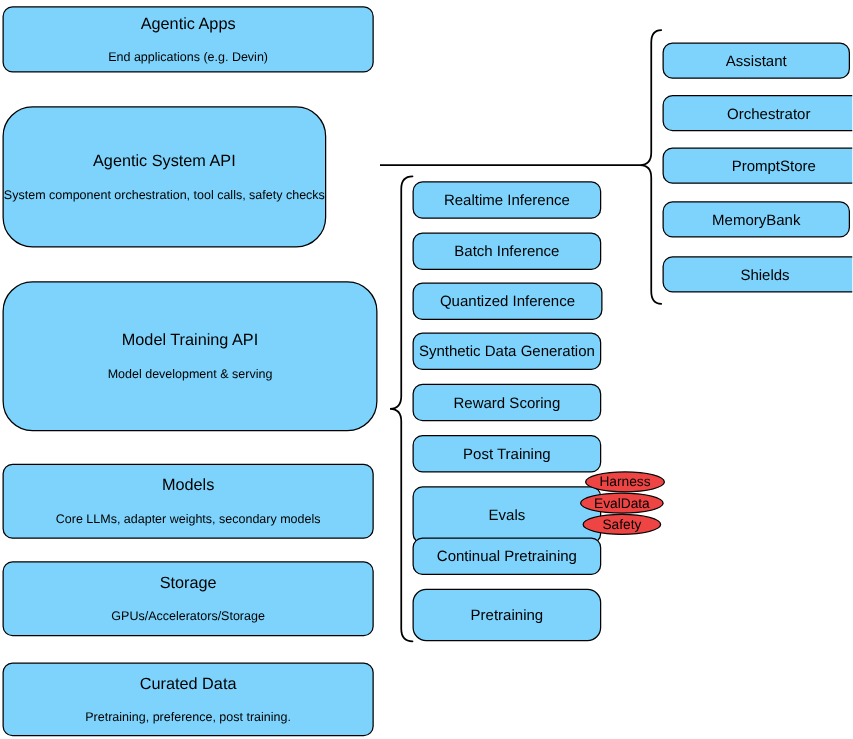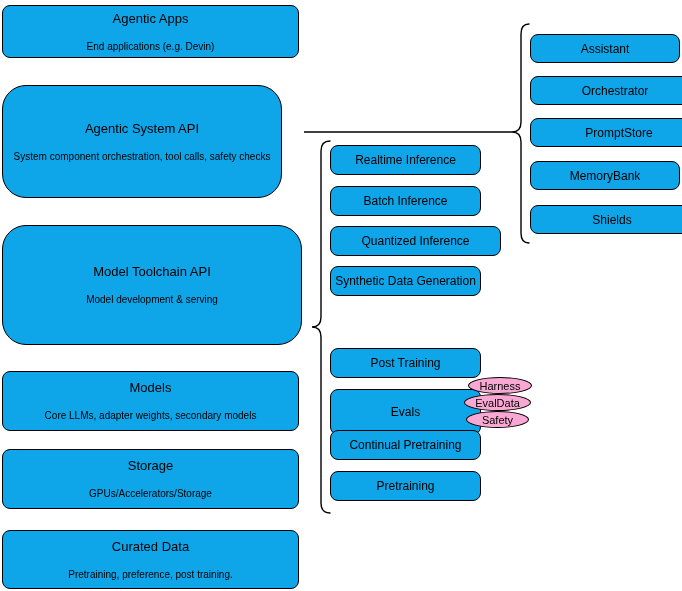--- a/index.html
+++ b/index.html
@@ -20,21 +20,21 @@
     position: absolute;
     top: 0;
     left: 0;
     pointer-events: none;
   }
   .node {
     position: absolute;
     box-sizing: border-box;
     border: 1.5px solid #000000;
     border-radius: 8px;
-    background: #0ea5e9;
+    background: #7dd3fc;
     display: flex;
     flex-direction: column;
     align-items: center;
     justify-content: center;
     text-align: center;
   }
   .node--xl {
     border-radius: 24px;
   }
   .node-title {
@@ -49,21 +49,21 @@
   .node-label {
     font-size: 12px;
     line-height: 14px;
     padding: 0 2px;
   }
   .tag {
     position: absolute;
     box-sizing: border-box;
     border: 1.5px solid #000000;
     border-radius: 50%;
-    background: #f9a8d4;
+    background: #ef4444;
     display: flex;
     align-items: center;
     justify-content: center;
     text-align: center;
   }
   .tag-label {
     font-size: 11px;
     line-height: 12px;
   }
 </style>
@@ -79,27 +79,27 @@
     <path d="M529,24 Q521,24 521,34 L521,122 Q521,132 512,132 Q521,132 521,142 L521,233 Q521,243 529,243" stroke="#000000" stroke-width="1.4" fill="none" stroke-linecap="round"></path>
 
     <path d="M330,141 Q321,141 321,151 L321,317 Q321,327 312,327 Q321,327 321,337 L321,503 Q321,513 330,513" stroke="#000000" stroke-width="1.4" fill="none" stroke-linecap="round"></path>
   </svg>
 
   <div class="node" style="left:2px; top:5px; width:297px; height:53px;">
     <div class="node-title">Agentic Apps</div>
     <div class="node-sub">End applications (e.g. Devin)</div>
   </div>
 
-  <div class="node node--xl" style="left:2px; top:85px; width:280px; height:113px;">
+  <div class="node node--xl" style="left:2px; top:85px; width:259px; height:113px;">
     <div class="node-title">Agentic System API</div>
     <div class="node-sub">System component orchestration, tool calls, safety checks</div>
   </div>
 
   <div class="node node--xl" style="left:2px; top:225px; width:300px; height:120px;">
-    <div class="node-title">Model Toolchain API</div>
+    <div class="node-title">Model Training API</div>
     <div class="node-sub">Model development &amp; serving</div>
   </div>
 
   <div class="node" style="left:2px; top:371px; width:297px; height:60px;">
     <div class="node-title">Models</div>
     <div class="node-sub">Core LLMs, adapter weights, secondary models</div>
   </div>
 
   <div class="node" style="left:2px; top:449px; width:297px; height:60px;">
     <div class="node-title">Storage</div>
@@ -110,36 +110,39 @@
     <div class="node-title">Curated Data</div>
     <div class="node-sub">Pretraining, preference, post training.</div>
   </div>
 
   <div class="node" style="left:330px; top:145px; width:151px; height:30px;">
     <div class="node-label">Realtime Inference</div>
   </div>
   <div class="node" style="left:330px; top:186px; width:151px; height:30px;">
     <div class="node-label">Batch Inference</div>
   </div>
-  <div class="node" style="left:330px; top:226px; width:171px; height:30px;">
+  <div class="node" style="left:330px; top:226px; width:152px; height:30px;">
     <div class="node-label">Quantized Inference</div>
   </div>
   <div class="node" style="left:330px; top:266px; width:151px; height:30px;">
     <div class="node-label">Synthetic Data Generation</div>
+  </div>
+  <div class="node" style="left:330px; top:307px; width:151px; height:30px;">
+    <div class="node-label">Reward Scoring</div>
   </div>
   <div class="node" style="left:330px; top:348px; width:151px; height:30px;">
     <div class="node-label">Post Training</div>
   </div>
   <div class="node" style="left:330px; top:389px; width:151px; height:46px;align-items:center;">
     <div class="node-label">Evals</div>
   </div>
   <div class="node" style="left:330px; top:430px; width:151px; height:30px;">
     <div class="node-label">Continual Pretraining</div>
   </div>
-  <div class="node" style="left:330px; top:471px; width:151px; height:30px;">
+  <div class="node" style="left:330px; top:471px; width:151px; height:42px;border-radius:11px;">
     <div class="node-label">Pretraining</div>
   </div>
 
   <div class="tag" style="left:468px; top:377px; width:64px; height:17px;">
     <div class="tag-label">Harness</div>
   </div>
   <div class="tag" style="left:464px; top:394px; width:67px; height:17px;">
     <div class="tag-label">EvalData</div>
   </div>
   <div class="tag" style="left:466px; top:411px; width:63px; height:17px;">

